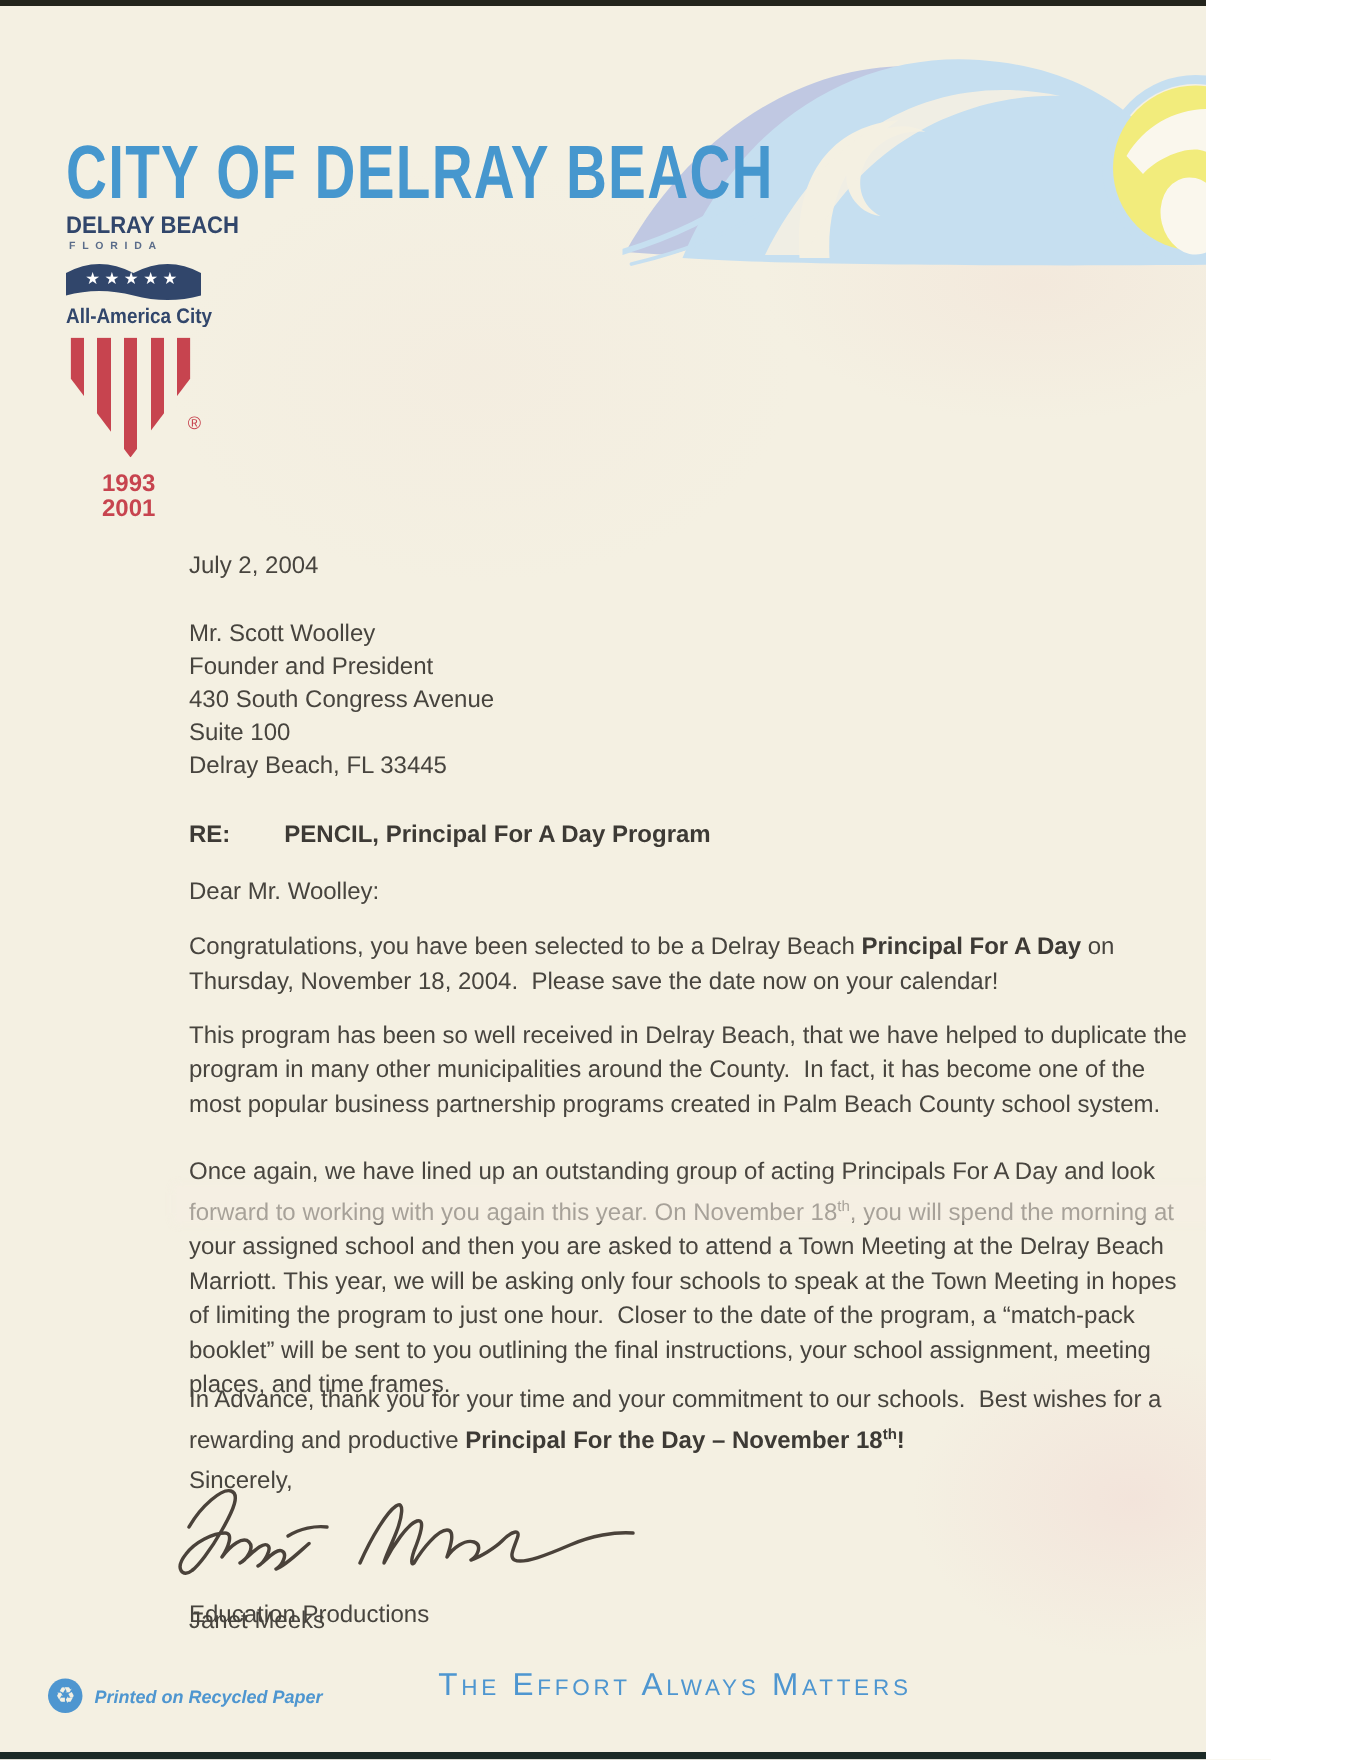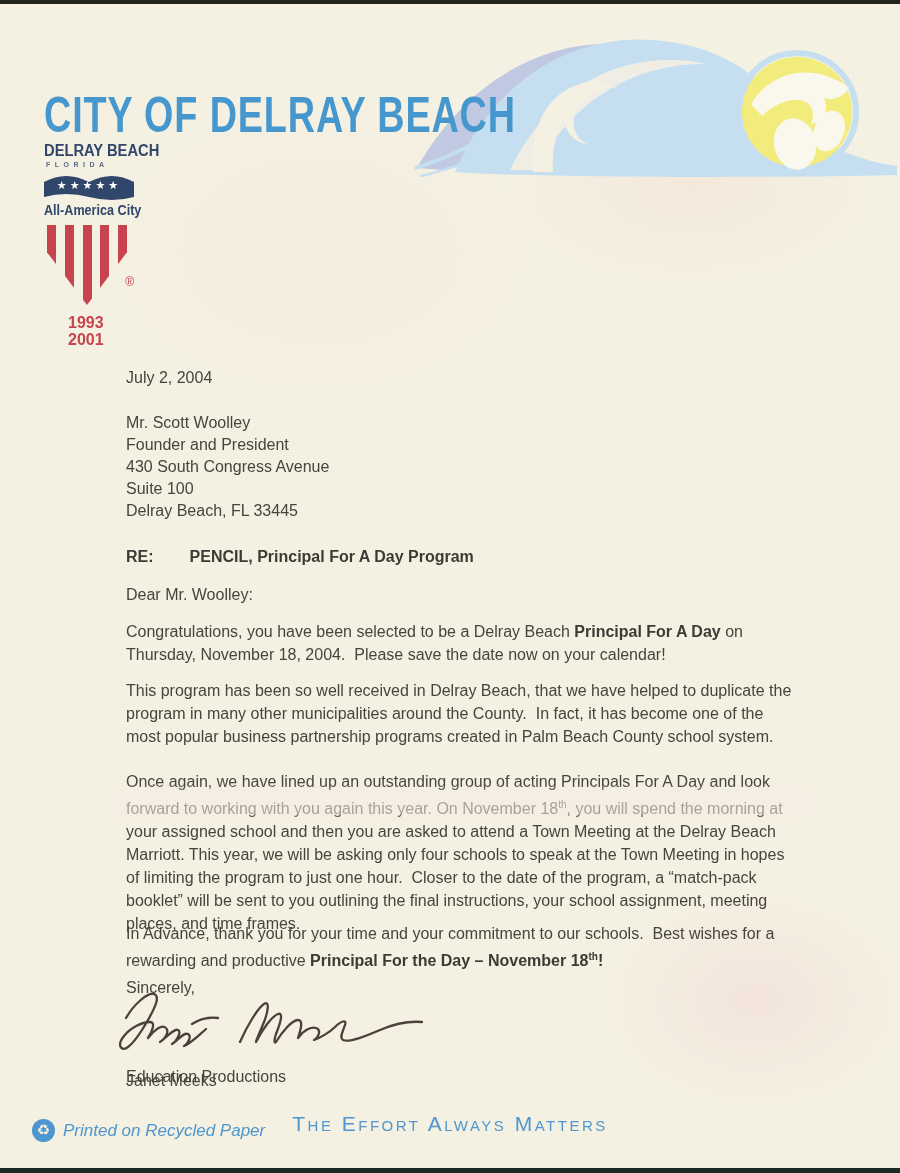--- a/index.html
+++ b/index.html
@@ -1,18 +1,18 @@
 <!DOCTYPE html>
 <html><head>
 <meta charset="utf-8">
 <style>
   html,body{margin:0;padding:0;}
   .page{
     position:relative;
-    width:900px;height:1173px;
+    width:804px;height:1173px;
     overflow:hidden;
     font-family:"Liberation Sans",sans-serif;
     background:
       radial-gradient(260px 130px at 690px 190px, rgba(238,195,190,0.16), transparent 70%),
       radial-gradient(210px 150px at 755px 1000px, rgba(238,180,190,0.20), transparent 70%),
       radial-gradient(300px 200px at 320px 250px, rgba(240,210,205,0.10), transparent 70%),
       #F4F0E2;
     color:#47443E;
   }
   .edge-top{position:absolute;top:0;left:0;width:100%;height:4px;background:#23241c;}
@@ -72,21 +72,21 @@
 
   
   .footer-recycled{position:absolute;left:32px;top:1119px;display:flex;align-items:center;gap:8px;}
   .recycle-badge{
     width:23px;height:23px;border-radius:50%;
     background:#4E96D0;color:#F4F0E2;
     display:flex;align-items:center;justify-content:center;
     font-size:15px;line-height:1;
     font-family:"DejaVu Sans",sans-serif;
   }
-  .recycled-text{font-size:17px;font-style:italic;font-weight:normal;color:#4E96D0;}
+  .recycled-text{font-size:12px;font-style:italic;font-weight:bold;color:#4E96D0;}
   .motto{
     position:absolute;left:0;top:1112px;width:900px;text-align:center;
     font-variant:small-caps;font-size:21px;letter-spacing:2.5px;
     color:#4E96D0;font-weight:500;
   }
 </style>
 </head>
 <body>
 
 <div class="page">

